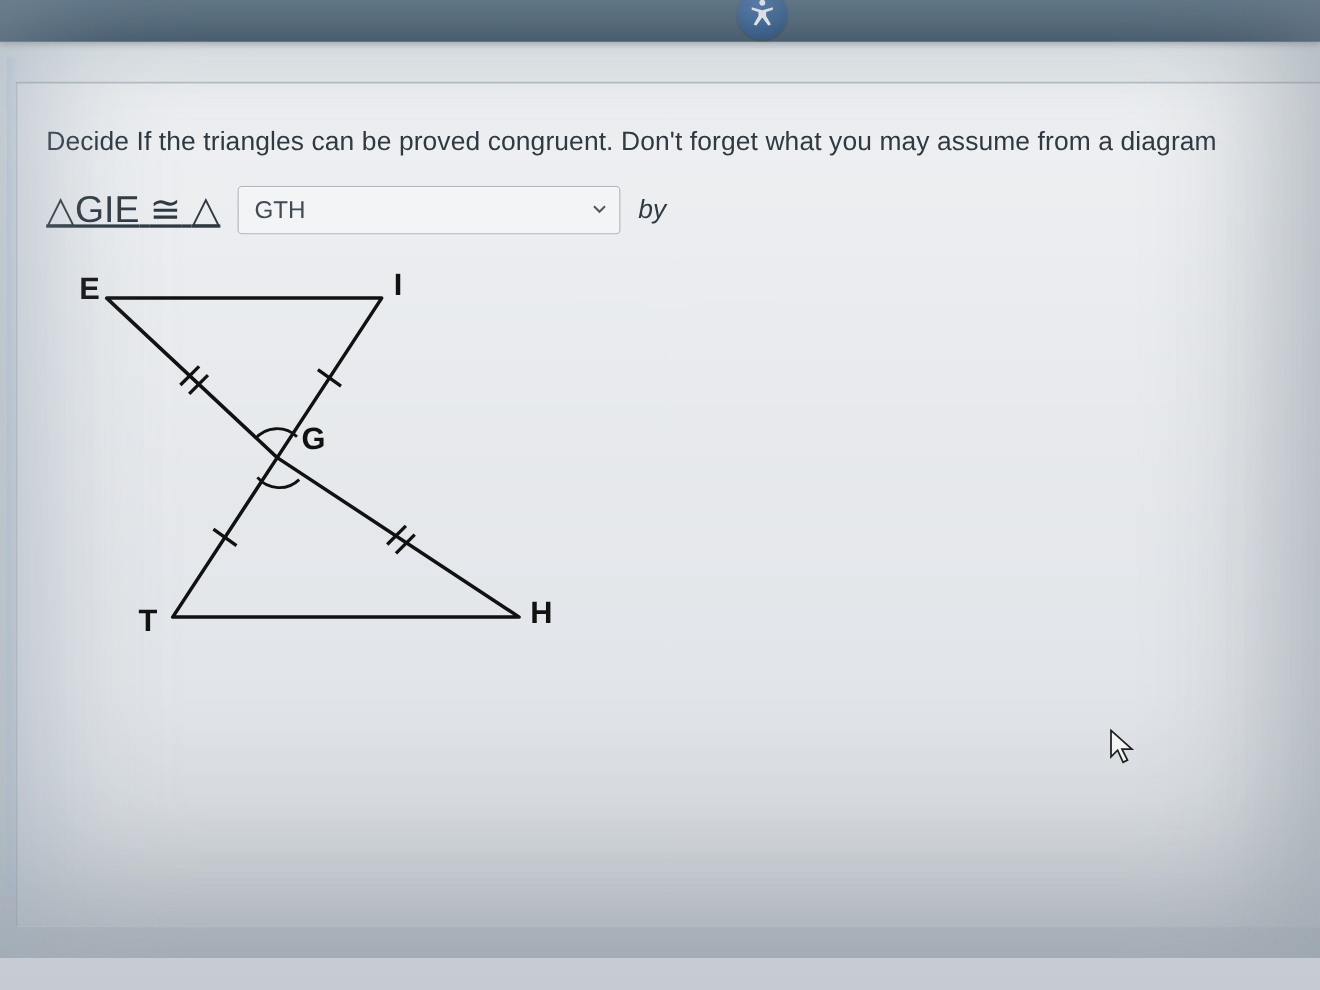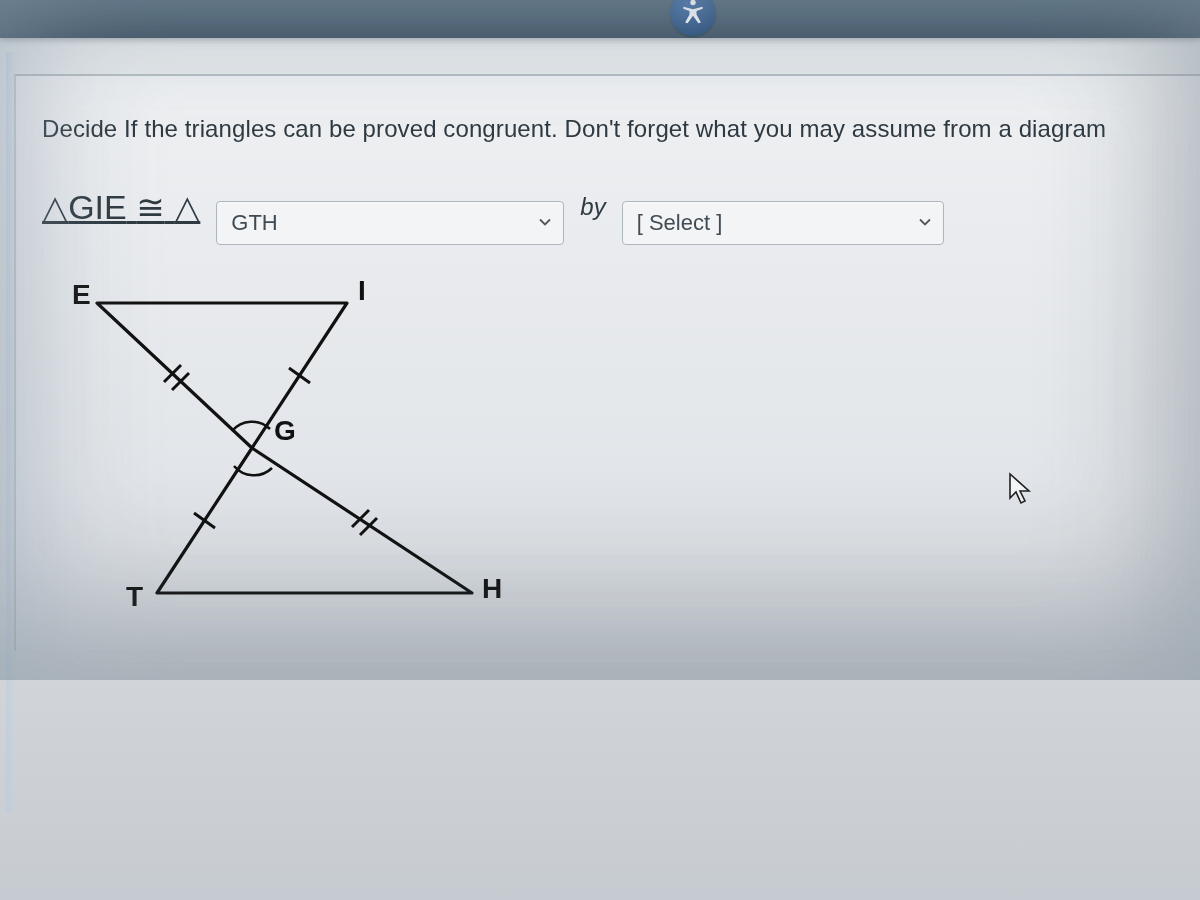--- a/index.html
+++ b/index.html
@@ -7,21 +7,21 @@
     margin: 0; padding: 0;
     width: 1200px; height: 900px;
     overflow: hidden;
   }
   body {
     font-family: "Segoe UI", Arial, sans-serif;
     background: linear-gradient(180deg, #e8ecee 0%, #d8dbde 60%, #c6cbd1 100%);
   }
   .photo-frame {
     position: relative;
-    width: 1200px; height: 680px;
+    width: 1200px; height: 871px;
   }
   .screen-edge-top {
     position: absolute;
     top: 0; left: 0; right: 0;
     height: 38px;
     background: linear-gradient(180deg, #3a5467 0%, #2e4456 100%);
     box-shadow: 0 2px 6px rgba(0,0,0,0.3);
   }
   .accessibility-badge {
     position: absolute;
@@ -84,21 +84,20 @@
     height: 44px;
     background: #f2f4f6;
     border: 1.5px solid #aeb6bd;
     border-radius: 4px;
     display: flex;
     align-items: center;
     padding: 0 38px 0 14px;
     font-size: 22px;
     color: #414b53;
     box-shadow: inset 0 1px 2px rgba(255,255,255,0.6);
-    margin-top: 32px;
   }
   .dropdown.first { width: 348px; }
   .dropdown.second { width: 322px; }
   .dropdown .chev {
     position: absolute;
     right: 10px; top: 50%;
     transform: translateY(-50%);
   }
   .by-label {
     font-size: 24px;
@@ -171,28 +170,20 @@
         <span>GTH</span>
         <span class="chev">
           <svg width="16" height="16" viewBox="0 0 16 16">
               <path d="M3 5.5 L8 10.5 L13 5.5" fill="none" stroke="#555" stroke-width="1.8"></path>
             </svg>
         </span>
       </div>
 
       <span class="by-label">by</span>
 
-      <div class="dropdown second">
-        <span>[ Select ]</span>
-        <span class="chev">
-          <svg width="16" height="16" viewBox="0 0 16 16">
-              <path d="M3 5.5 L8 10.5 L13 5.5" fill="none" stroke="#555" stroke-width="1.8"></path>
-            </svg>
-        </span>
-      </div>
     </div>
 
     <div class="diagram-area">
       <svg viewBox="0 0 520 360">
         <g stroke="#111" stroke-width="3.2" fill="none" stroke-linejoin="round" stroke-linecap="round">
 
           <path d="M 55 30  L 305 30  L 210 175  Z"></path>
 
           <path d="M 210 175 L 115 320 L 430 320 Z"></path>
         </g>

